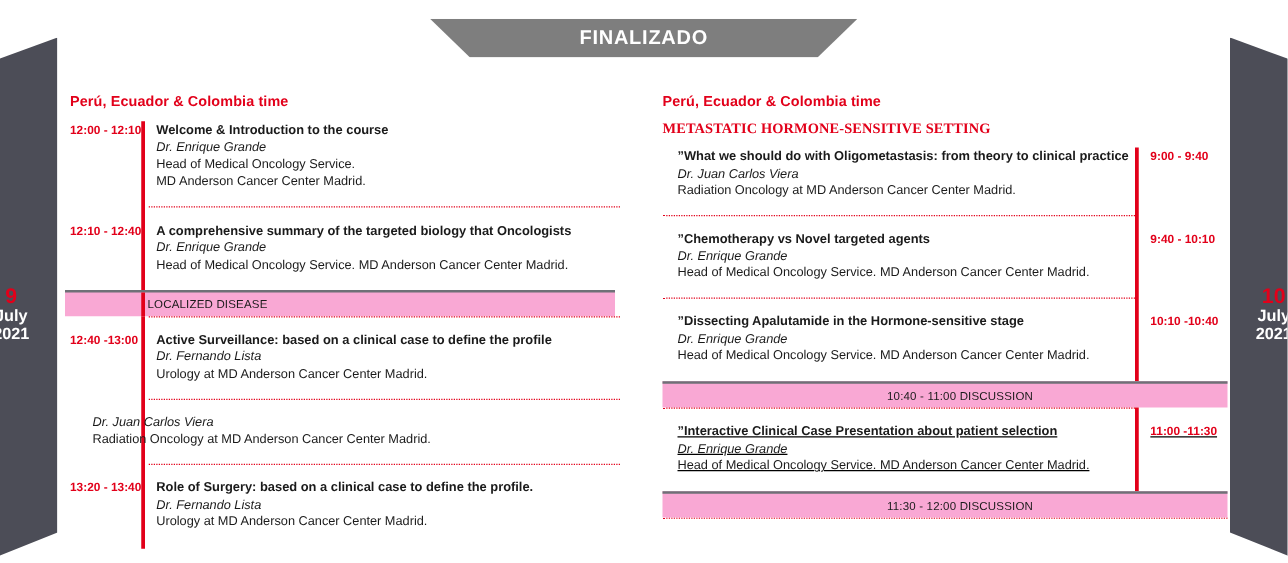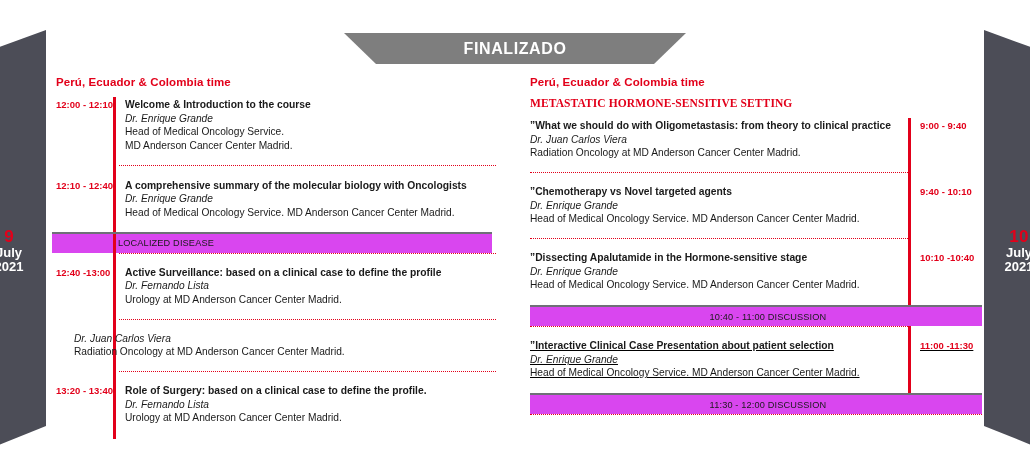--- a/index.html
+++ b/index.html
@@ -39,21 +39,21 @@
     font-size:17px;font-weight:bold;
     letter-spacing:.2px;
   }
   .daytab .dmon{display:block;font-size:13px;font-weight:bold;}
   .daytab .dyr{display:block;font-size:13px;font-weight:bold;}
   .daytab.left .inner{padding-right:14px;}
   .daytab.right .inner{padding-left:10px;}
 
   
   .banner{
-    position:absolute;left:344px;top:33px;
+    position:absolute;left:344px;top:15px;
     width:342px;height:31px;
     background:#7e7e7e;
     clip-path:polygon(0 0, 342px 0, 310px 31px, 32px 31px);
     color:#ffffff;
     font-size:16px;font-weight:bold;
     letter-spacing:.6px;
     display:flex;align-items:center;justify-content:center;
   }
 
   
@@ -76,21 +76,21 @@
   }
 
   
   .row{position:relative;display:flex;}
   .row .time{
     color:#e2001a;
     font-size:9.5px;font-weight:bold;
     white-space:nowrap;
     padding-top:2px;
   }
-  .row .body{padding-top:1px;}
+  .row .body{padding-top:1px;margin-left:12px;}
   .row .title{
     color:#1a1a1a;
     font-size:10.3px;font-weight:bold;
     line-height:1.33;
   }
   .row .speaker{
     color:#1a1a1a;
     font-size:10.2px;font-style:italic;
     line-height:1.34;
   }
@@ -118,21 +118,21 @@
   }
 
   .dotrule{
     border-top:1.3px dotted #e2001a;
     height:0;font-size:0;line-height:0;
   }
 
   
   .band{
     position:relative;
-    background:#d946ef;
+    background:#f9a8d4;
     border-top:2.5px solid #6f7077;
     height:19px;
     display:flex;align-items:center;
   }
   .band .band-label{
     font-size:9.2px;color:#1a1a1a;
     letter-spacing:.15px;
     white-space:nowrap;
   }
   .band.localized{margin-left:-4px;width:440px;}
@@ -187,21 +187,21 @@
         </div>
       </div>
 
       <div style="padding-left:63px;">
           <div class="dotrule"></div>
         </div>
 
       <div class="row" style="padding-top:12px;padding-bottom:12px;">
         <div class="time">12:10 - 12:40</div>
         <div class="body">
-          <div class="title">A comprehensive summary of the molecular biology with Oncologists</div>
+          <div class="title">A comprehensive summary of the targeted biology that Oncologists</div>
           <div class="speaker">Dr. Enrique Grande</div>
           <div class="affil">Head of Medical Oncology Service. MD Anderson Cancer Center Madrid.</div>
         </div>
       </div>
     </div>
 
     <div class="band localized">
       <div class="rail-over"></div>
       <span class="band-label">LOCALIZED DISEASE</span>
     </div>

